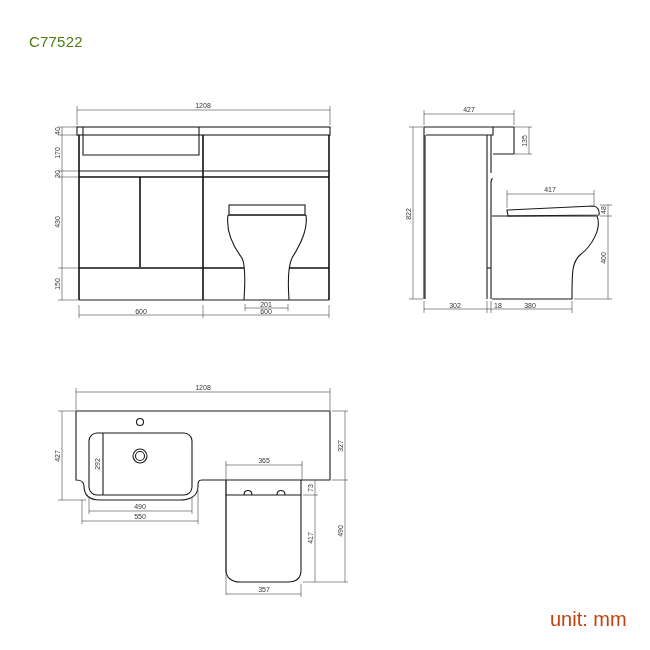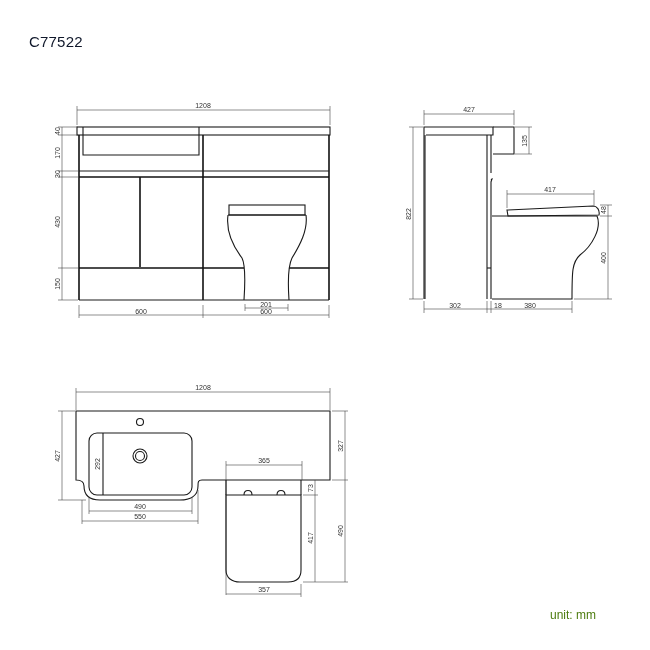--- a/index.html
+++ b/index.html
@@ -1,18 +1,18 @@
 <!DOCTYPE html>
 <html><head>
   <meta charset="utf-8">
   <style>
     html, body { margin: 0; padding: 0; background: #ffffff; }
     body { width: 650px; height: 650px; position: relative; overflow: hidden; font-family: "Liberation Sans", sans-serif; }
-    .product-code { position: absolute; left: 29px; top: 33px; font-size: 15px; color: #0f172a; letter-spacing: 0.2px; }
-    .unit-label { position: absolute; left: 550px; top: 608px; font-size: 12px; color: #4d7c0f; }
+    .product-code { position: absolute; left: 29px; top: 33px; font-size: 15px; color: #4d7c0f; letter-spacing: 0.2px; }
+    .unit-label { position: absolute; left: 550px; top: 608px; font-size: 20px; color: #c2410c; }
     svg { position: absolute; left: 0; top: 0; }
     .ln { stroke: #1a1a1a; fill: none; stroke-width: 1.1; }
     .ln2 { stroke: #111; fill: none; stroke-width: 1.6; }
     .dim { stroke: #444; fill: none; stroke-width: 0.6; }
     .dt { font-family: "Liberation Sans", sans-serif; font-size: 7px; fill: #333; }
   </style>
 </head>
 <body>
 
 <div class="product-code">C77522</div>

